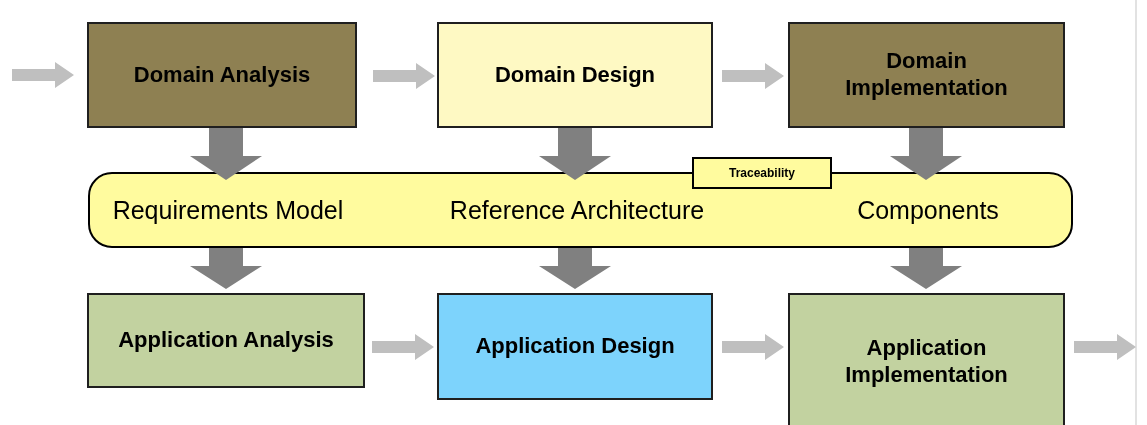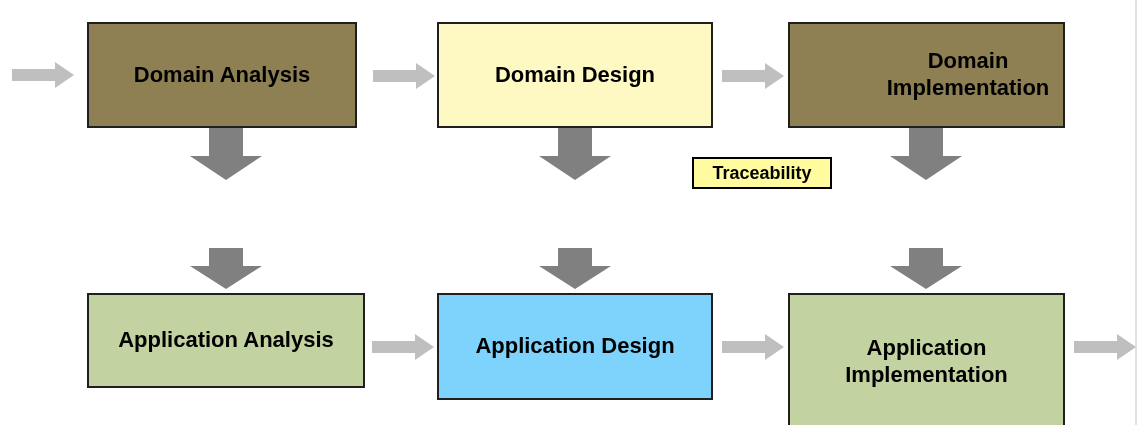--- a/index.html
+++ b/index.html
@@ -26,41 +26,46 @@
     z-index:1;
   }
   .band-label {
     position:absolute; top:50%; transform:translate(-50%,-50%);
     font-size:25px; white-space:nowrap;
   }
   .tag {
     position:absolute; left:692px; top:157px; width:140px; height:32px;
     box-sizing:border-box; border:2px solid #000000;
     display:flex; align-items:center; justify-content:center;
-    font-weight:700; font-size:18px; z-index:3;
+    font-weight:700; font-size:12px; z-index:3;
   }
   .arrow { position:absolute; z-index:2; }
 </style>
 </head>
 <body>
 
 <div class="stage">
 
   <div class="page-edge"></div>
 
   <div class="box" style="left: 87px; top: 22px; width: 270px; height: 106px; background-color: rgb(142, 128, 82);">
     <span class="box-label">Domain Analysis</span>
   </div>
   <div class="box" style="left: 437px; top: 22px; width: 276px; height: 106px; background-color: #fef9c3;">
     <span class="box-label">Domain Design</span>
   </div>
-  <div class="box" style="left: 788px; top: 22px; width: 277px; height: 106px; background-color: rgb(142, 128, 82); justify-content: flex-end;">
+  <div class="box" style="left: 788px; top: 22px; width: 277px; height: 106px; background-color: rgb(142, 128, 82);">
     <span class="box-label narrow">Domain Implementation</span>
   </div>
 
+  <div class="band" style="background-color: rgb(255, 251, 158);">
+    <span class="band-label" style="left:138px">Requirements Model</span>
+    <span class="band-label" style="left:487px">Reference Architecture</span>
+    <span class="band-label" style="left:838px">Components</span>
+  </div>
 
   <div class="tag" style="background-color: rgb(255, 251, 158);">
     <span>Traceability</span>
   </div>
 
   <div class="box" style="left: 87px; top: 293px; width: 278px; height: 95px; background-color: rgb(194, 210, 160);">
     <span class="box-label">Application Analysis</span>
   </div>
   <div class="box" style="left: 437px; top: 293px; width: 276px; height: 107px; background-color: #7dd3fc;">
     <span class="box-label">Application Design</span>

